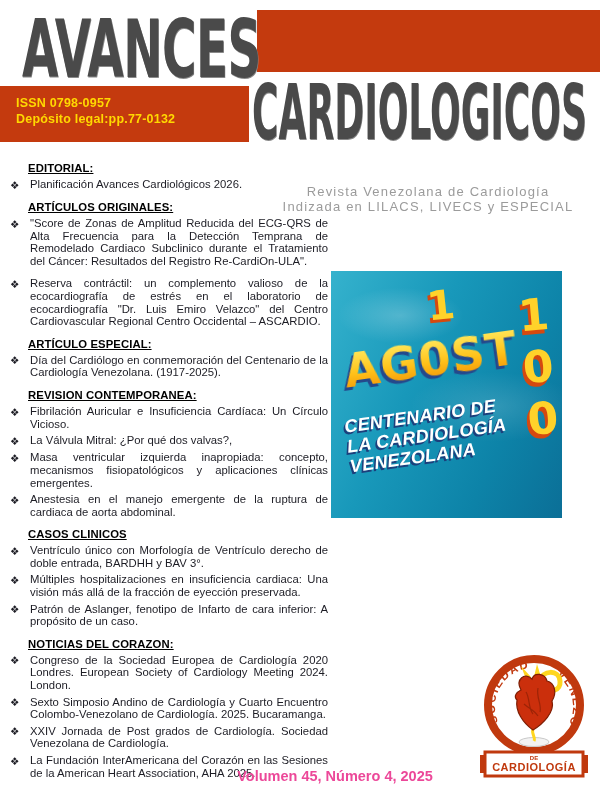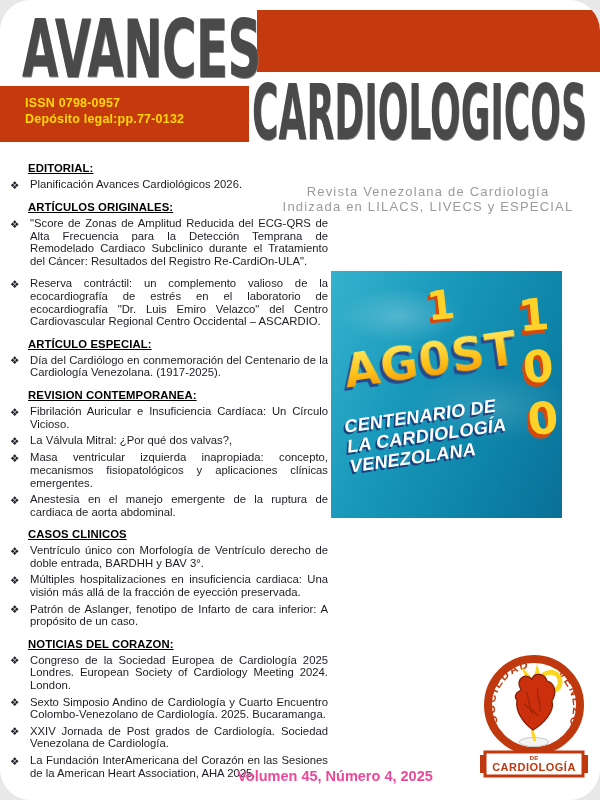--- a/index.html
+++ b/index.html
@@ -1,25 +1,25 @@
 <!DOCTYPE html>
 <html><head>
 <meta charset="utf-8">
 <style>
   html,body{margin:0;padding:0;}
   body{background:#e8e8e8;font-family:"Liberation Sans",sans-serif;}
-  #page{position:relative;width:600px;height:800px;background:#ffffff;overflow:hidden;margin:0 auto;border-radius:31px;}
+  #page{position:relative;width:600px;height:800px;background:#ffffff;overflow:hidden;margin:0 auto;}
 
   
   .red-block-top{position:absolute;left:257px;top:10px;width:343px;height:62px;background:#c43a0e;}
   .title-avances{position:absolute;left:22px;top:2px;font-family:"DejaVu Sans",sans-serif;
     font-weight:bold;font-size:76px;color:#4a4a4a;letter-spacing:-1px;white-space:nowrap;
     transform:scale(0.62,1.06);transform-origin:left top;text-shadow:1px 1px 0 #8a8a8a;}
   .red-banner-left{position:absolute;left:0;top:86px;width:249px;height:56px;background:#c43a0e;
-    box-sizing:border-box;padding:9px 0 0 25px;}
+    box-sizing:border-box;padding:9px 0 0 16px;}
   .issn-line{color:#ffd900;font-weight:bold;font-size:12.5px;line-height:16px;letter-spacing:0.2px;}
   .title-cardio{position:absolute;left:252px;top:68px;font-family:"DejaVu Sans",sans-serif;
     font-weight:bold;font-size:76px;color:#4a4a4a;letter-spacing:0px;white-space:nowrap;
     transform:scale(0.475,1.0);transform-origin:left top;text-shadow:1px 1px 0 #8a8a8a;}
   .subtitle{position:absolute;left:256px;top:143px;width:344px;text-align:center;color:#9b9b9b;
     font-size:13px;line-height:14.5px;letter-spacing:1.2px;white-space:nowrap;margin-top:42px;}
 
   
   .toc{position:absolute;left:10px;top:162px;width:318px;color:#1c1c24;font-size:11.3px;line-height:12.6px;}
   .sec-title{font-weight:bold;text-decoration:underline;color:#000;margin:10px 0 3px 18px;line-height:13px;letter-spacing:0.1px;}
@@ -126,21 +126,21 @@
       <div class="itxt">Múltiples hospitalizaciones en insuficiencia cardiaca: Una visión más allá de la fracción de eyección preservada.</div>
     </div>
     <div class="item">
       <span class="bullet">❖</span>
       <div class="itxt">Patrón de Aslanger, fenotipo de Infarto de cara inferior: A propósito de un caso.</div>
     </div>
 
     <div class="sec-title">NOTICIAS DEL CORAZON:</div>
     <div class="item">
       <span class="bullet">❖</span>
-      <div class="itxt">Congreso de la Sociedad Europea de Cardiología 2025 Londres. European Society of Cardiology Meeting 2024. London.</div>
+      <div class="itxt">Congreso de la Sociedad Europea de Cardiología 2020 Londres. European Society of Cardiology Meeting 2024. London.</div>
     </div>
     <div class="item">
       <span class="bullet">❖</span>
       <div class="itxt">Sexto Simposio Andino de Cardiología y Cuarto Encuentro Colombo-Venezolano de Cardiología. 2025. Bucaramanga.</div>
     </div>
     <div class="item">
       <span class="bullet">❖</span>
       <div class="itxt">XXIV Jornada de Post grados de Cardiología. Sociedad Venezolana de Cardiología.</div>
     </div>
     <div class="item">

